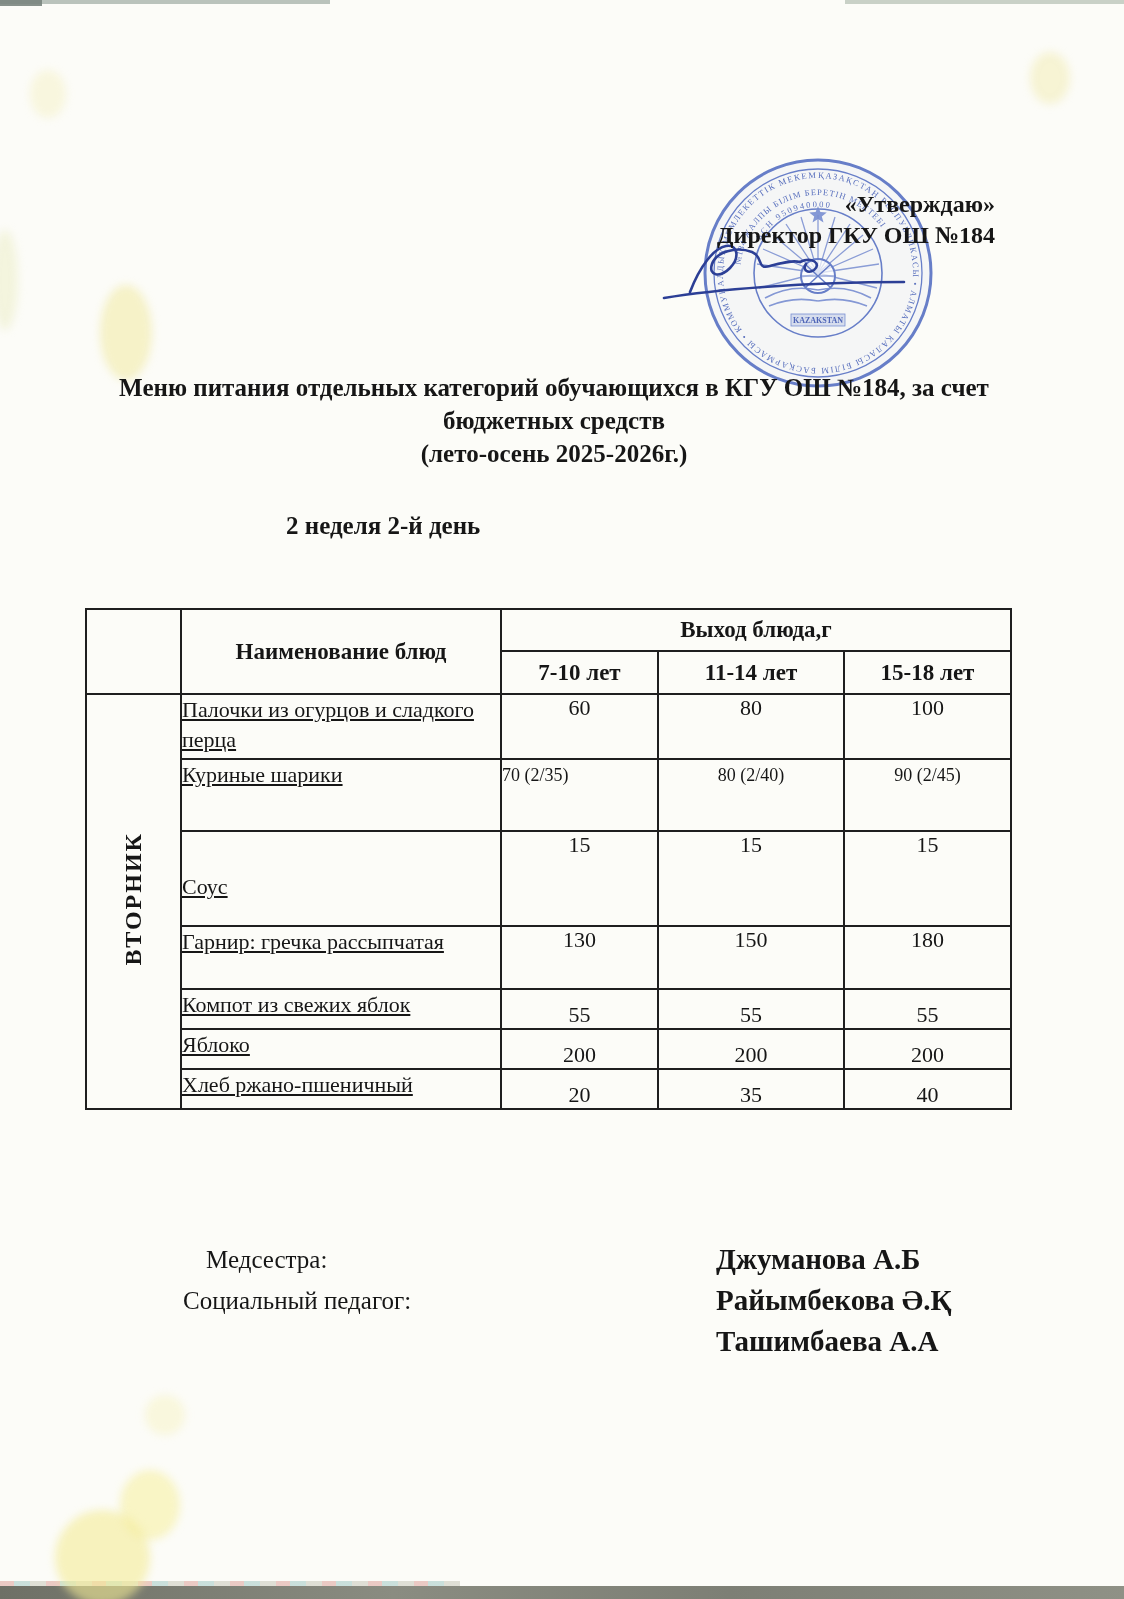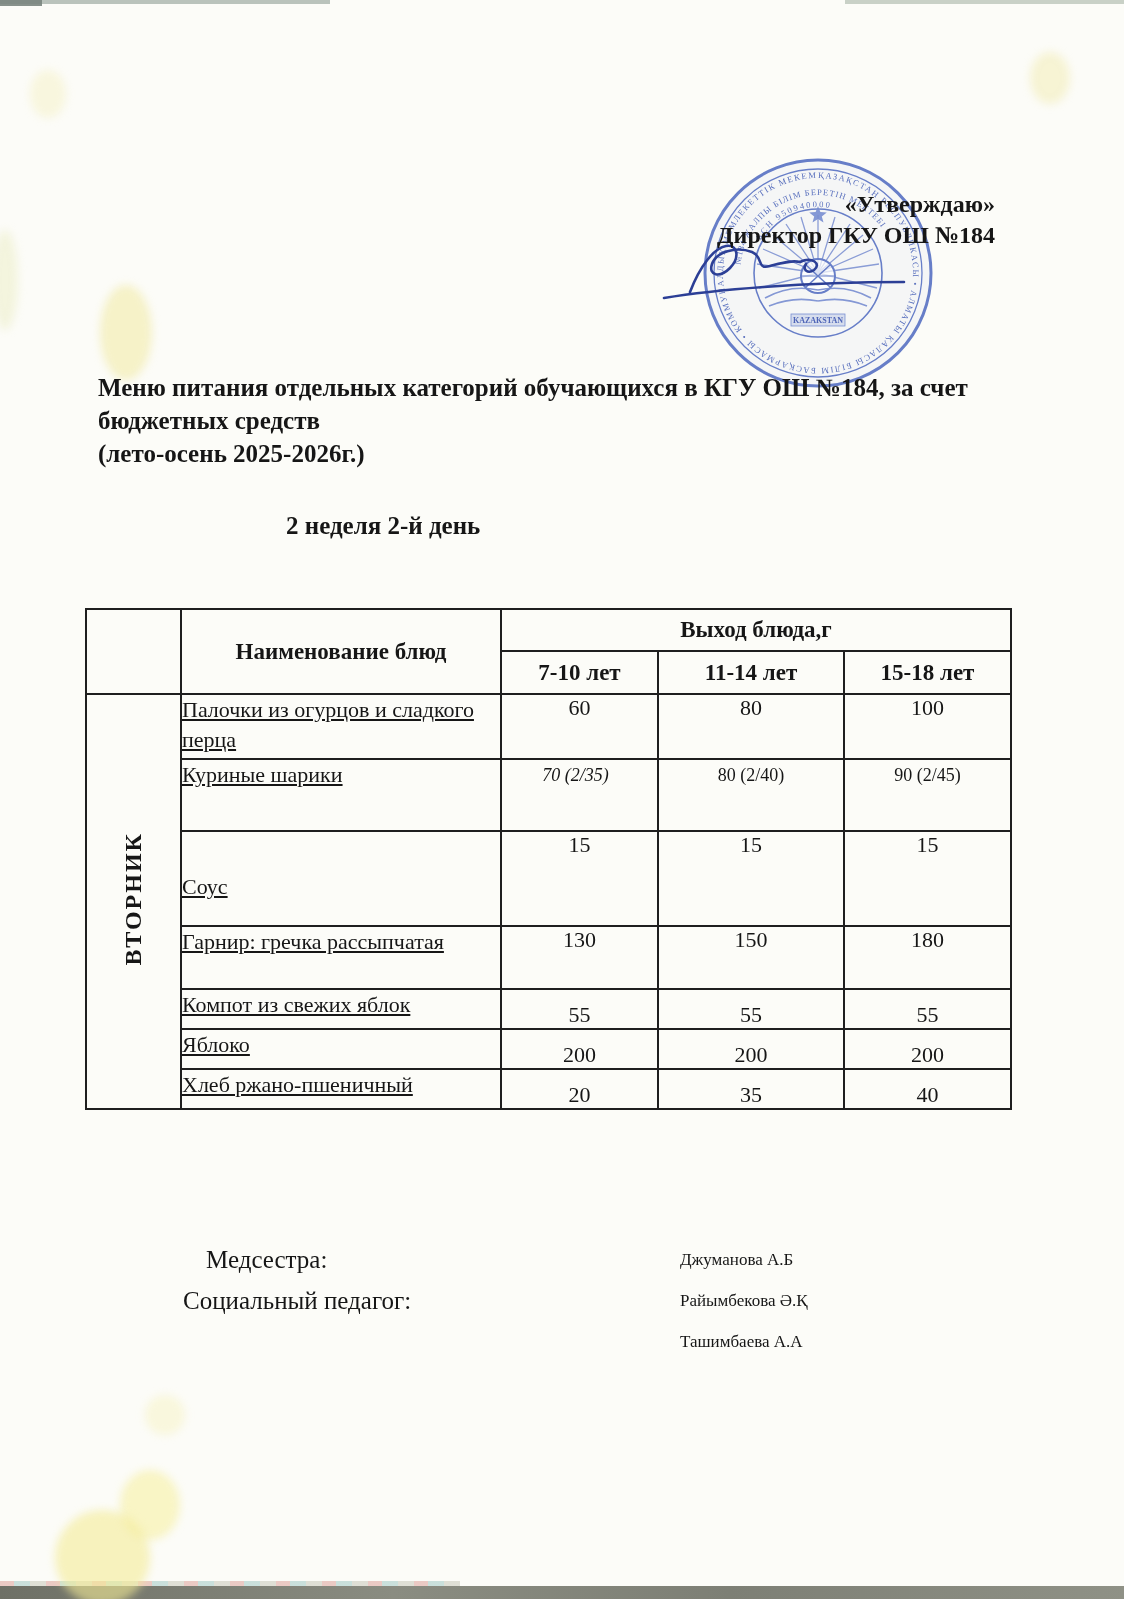--- a/index.html
+++ b/index.html
@@ -31,47 +31,47 @@
   
   .stamp{position:absolute;left:693px;top:148px;width:250px;height:250px;z-index:1;opacity:.92;}
   
   .signature{position:absolute;left:652px;top:226px;width:280px;height:95px;z-index:2;}
 
   
   .approval{position:absolute;right:129px;top:189px;z-index:3;text-align:right;
     font-size:24px;font-weight:bold;line-height:31px;white-space:nowrap;}
 
   
-  .title{position:absolute;left:98px;top:371px;width:912px;z-index:3;
+  .title{position:absolute;left:98px;top:371px;width:912px;z-index:3;text-align:center;
     font-size:25px;font-weight:bold;line-height:33px;}
 
   .week-label{position:absolute;left:286px;top:512px;font-size:25px;font-weight:bold;z-index:3;}
 
   
   table.menu{position:absolute;left:85px;top:608px;border-collapse:collapse;table-layout:fixed;z-index:3;}
   table.menu td{border:2px solid #1f1f1f;padding:0;overflow:hidden;}
   td.h{font-weight:bold;font-size:23px;text-align:center;vertical-align:middle;}
   tr.hr1{height:42px;}
   tr.hr2{height:43px;}
   tr.r0{height:65px;} tr.r1{height:72px;padding-left:16px;} tr.r2{height:95px;}
   tr.r3{height:63px;} tr.r4{height:34px;} tr.r5{height:32px;} tr.r6{height:34px;margin-left:20px;}
   td.day{font-weight:bold;font-size:24px;text-align:center;vertical-align:middle;
     letter-spacing:2px;}
   td.day span{writing-mode:vertical-rl;transform:rotate(180deg);display:inline-block;}
   td.dish{font-size:22px;text-align:left;vertical-align:top;padding:3px 8px 0 10px;line-height:30px;text-decoration:underline;}
   td.dish.mid{vertical-align:middle;padding-top:16px;}
   td.val{font-size:22px;text-align:center;vertical-align:top;padding-top:3px;}
   td.val.mid{vertical-align:middle;padding-top:12px;}
   td.val.small{font-size:18px;padding-top:5px;}
-  td.val.small.right{text-align:center;padding-right:8px;font-style:italic;}
+  td.val.small.right{text-align:left;padding-right:8px;}
 
   
   .sig-left{position:absolute;left:183px;top:1239px;font-size:25px;font-weight:normal;line-height:41px;z-index:3;}
   .sig-left .indent{padding-left:23px;}
-  .sig-right{position:absolute;left:680px;top:1239px;font-size:17px;font-weight:normal;line-height:41px;z-index:3;}
+  .sig-right{position:absolute;left:716px;top:1239px;font-size:29px;font-weight:bold;line-height:41px;z-index:3;}
 </style>
 </head>
 <body>
 
 <div class="page">
 
   <div class="band-top-left"></div>
   <div class="band-top-left2"></div>
   <div class="band-top-right"></div>
   <div class="fringe-bottom"></div>

